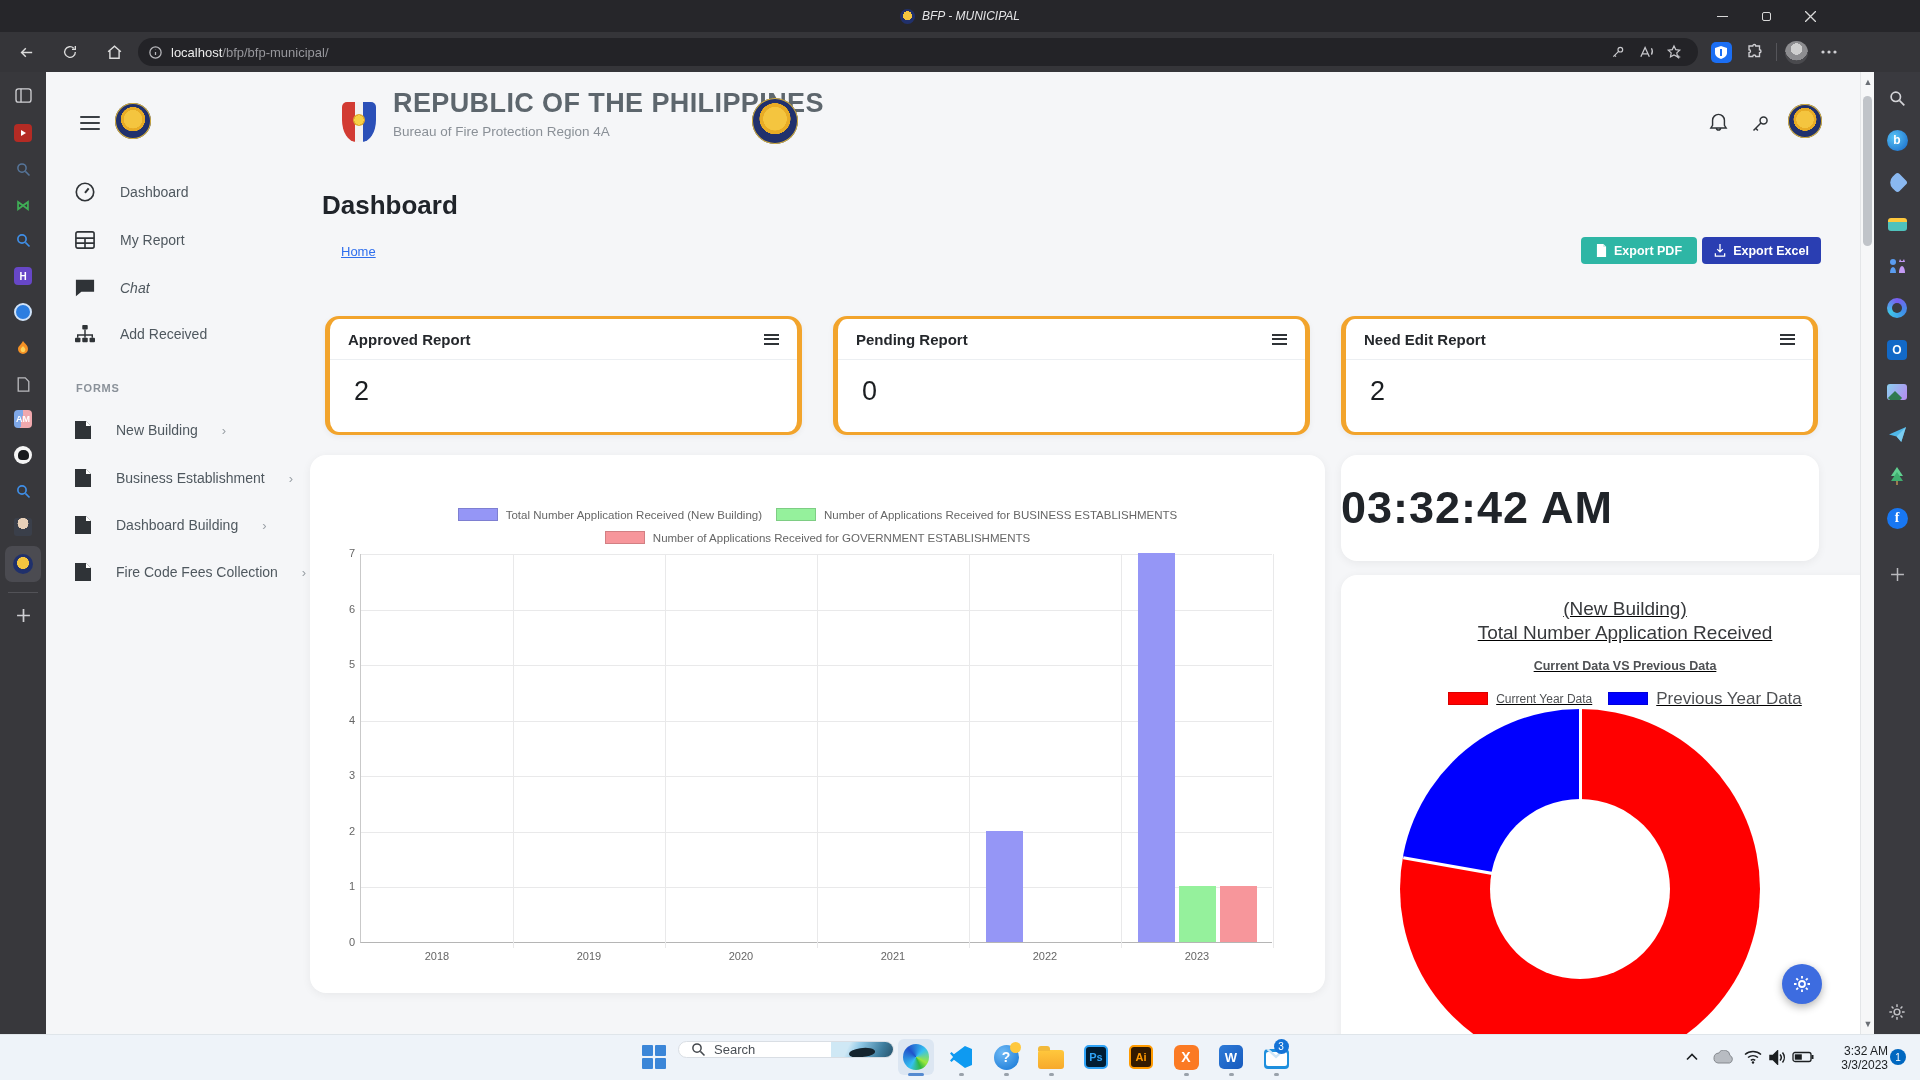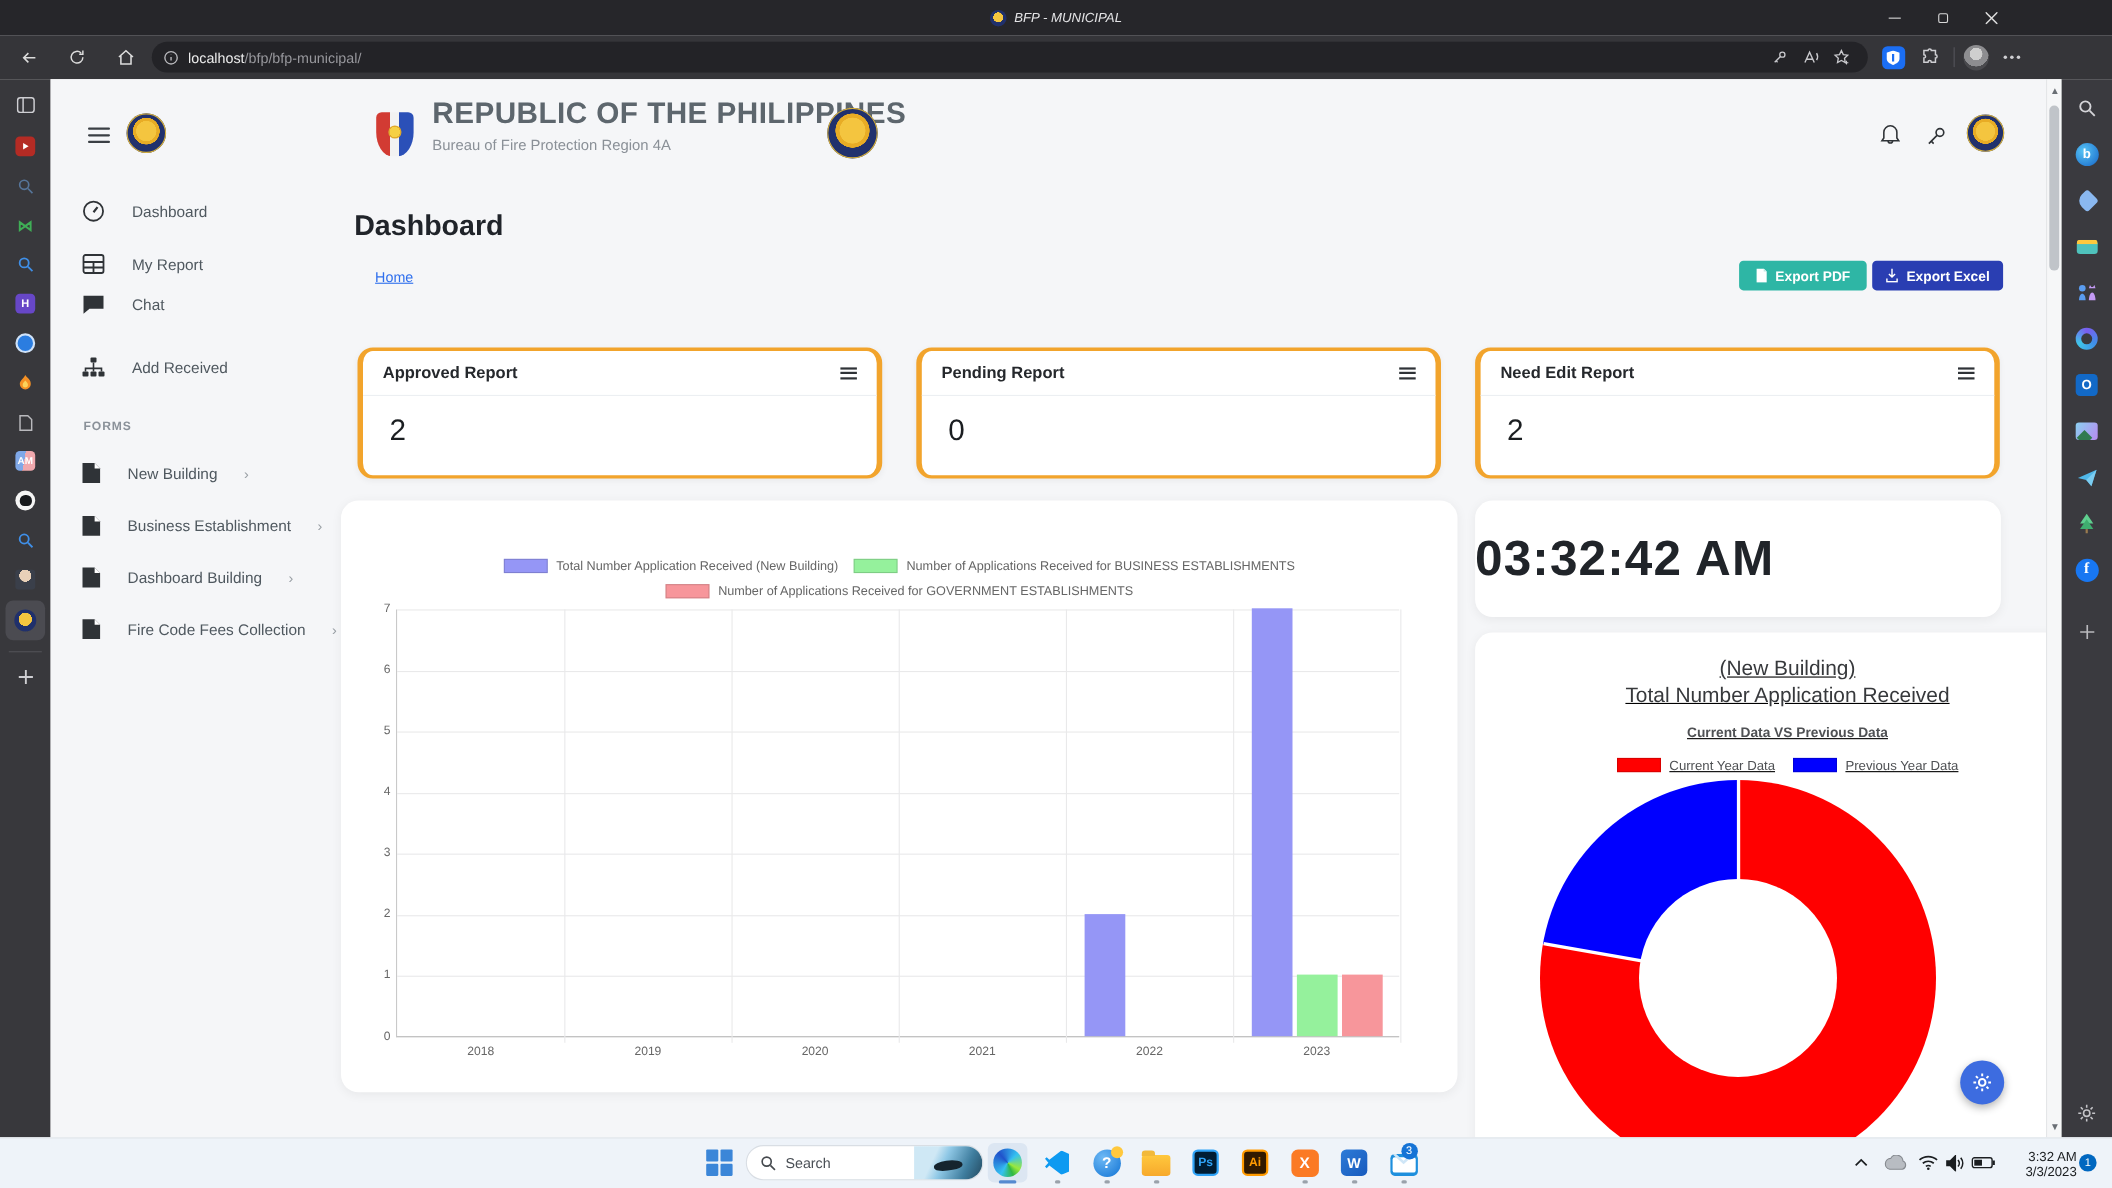--- a/index.html
+++ b/index.html
@@ -94,21 +94,21 @@
   .side-label{font-size:14px;color:#4f585f;}
   #forms-label{position:absolute;left:30px;font-size:11px;font-weight:700;color:#8a9199;letter-spacing:.8px;}
   .chev{color:#9aa0a6;font-size:13px;}
 
   
   #taskbar{left:0;top:1034px;width:1920px;height:46px;background:#eef3f9;border-top:1px solid #dfe5ea;}
   .tbico{position:absolute;top:1039px;width:36px;height:36px;margin-left:-18px;display:flex;align-items:center;justify-content:center;border-radius:6px;}
   .tbico.active{background:#dce6f2;}
   .rundot{position:absolute;top:1073px;width:5px;height:3px;margin-left:-2px;border-radius:2px;background:#9aa2ab;}
   .edge-underline{position:absolute;top:1073px;width:16px;height:3px;margin-left:-8px;border-radius:2px;background:#558ad0;}
-  #search-pill{left:678px;top:1041px;width:216px;height:32px;background:#fff;border:1px solid #d9dee4;border-radius:16px;display:flex;align-items:center;overflow:hidden;}
+  #search-pill{left:678px;top:1041px;width:216px;height:17px;background:#fff;border:1px solid #d9dee4;border-radius:16px;display:flex;align-items:center;overflow:hidden;}
   #search-pill span{font-size:13px;color:#4a4f55;margin-left:8px;flex:1;}
   #search-img{width:62px;height:32px;background:linear-gradient(115deg,#cfe8f5 0 30%,#8fc8e6 45%,#3e7d9e 75%,#23485e);position:relative;}
   #search-img:after{content:"";position:absolute;left:18px;top:14px;width:26px;height:9px;border-radius:50% 60% 40% 50%;background:#15242e;transform:rotate(-8deg);}
   .trayico{position:absolute;top:1046px;width:24px;height:22px;display:flex;align-items:center;justify-content:center;}
   #tray-time{left:1808px;top:1044px;width:80px;text-align:right;font-size:12px;color:#1b1e21;line-height:14px;}
   #tray-badge{left:1890px;top:1049px;width:16px;height:16px;border-radius:50%;background:#0067c0;color:#fff;font-size:10px;display:flex;align-items:center;justify-content:center;}
 
   .ps-ico{width:24px;height:24px;border-radius:5px;background:#001d34;border:2px solid #2fa3f7;color:#2fa3f7;font-size:11px;font-weight:700;display:flex;align-items:center;justify-content:center;}
   .ai-ico{width:24px;height:24px;border-radius:5px;background:#321a00;border:2px solid #ff9a00;color:#ff9a00;font-size:11px;font-weight:700;display:flex;align-items:center;justify-content:center;}
   .xampp-ico{width:25px;height:25px;border-radius:6px;background:#fb7a24;color:#fff;font-size:14px;font-weight:700;display:flex;align-items:center;justify-content:center;}
@@ -397,21 +397,21 @@
         </svg>
       <span class="side-label">Dashboard</span>
     </div>
     <div class="side-item" style="top:151px;">
       <svg width="22" height="20" viewBox="0 0 24 22" fill="none" stroke="#2f3337" stroke-width="1.8">
           <rect x="2" y="2" width="20" height="18" rx="2"></rect>
           <path d="M2 9h20M12 9v11M2 14.5h20"></path>
         </svg>
       <span class="side-label">My Report</span>
     </div>
-    <div class="side-item" style="top:188px;">
+    <div class="side-item" style="top:199px;font-style:italic;">
       <svg width="22" height="20" viewBox="0 0 24 22">
           <path d="M2 2h20v13H8l-6 5z" fill="#2f3337"></path>
         </svg>
       <span class="side-label">Chat</span>
     </div>
     <div class="side-item" style="top:245px;">
       <svg width="22" height="20" viewBox="0 0 24 22" fill="#2f3337">
           <rect x="9" y="1" width="6" height="5" rx="1"></rect>
           <rect x="1" y="15" width="6" height="5" rx="1"></rect>
           <rect x="9" y="15" width="6" height="5" rx="1"></rect>
@@ -565,21 +565,21 @@
         <div class="donut-title">(New Building)</div>
         <div class="donut-title">Total Number Application Received</div>
         <div id="donut-sub">Current Data VS Previous Data</div>
         <div id="donut-legend">
           <div class="legend-item">
               <div class="swatch" style="background: rgb(255, 0, 0);"></div>
               <span class="legend-label" style="font-size:12px;color:#4f5154;">Current Year Data</span>
             </div>
           <div class="legend-item">
               <div class="swatch" style="background: rgb(0, 0, 255);"></div>
-              <span class="legend-label" style="font-size:12px;color:#4f5154;">Previous Year Data</span>
+              <span class="legend-label" style="font-size:17px;color:#4f5154;">Previous Year Data</span>
             </div>
         </div>
       </div>
       <div class="abs" id="donut" style="background: conic-gradient(rgb(255, 0, 0) 0deg, rgb(255, 0, 0) 280deg, rgb(0, 0, 255) 280deg, rgb(0, 0, 255) 360deg);"></div>
 
     <div class="donut-sep" style="left: 237.5px; top: 134px; transform: rotate(0deg);"></div>
         <div class="donut-sep" style="left: 237.5px; top: 134px; transform: rotate(280deg);"></div>
         <div class="abs" id="donut-hole"></div>
       </div>
 

